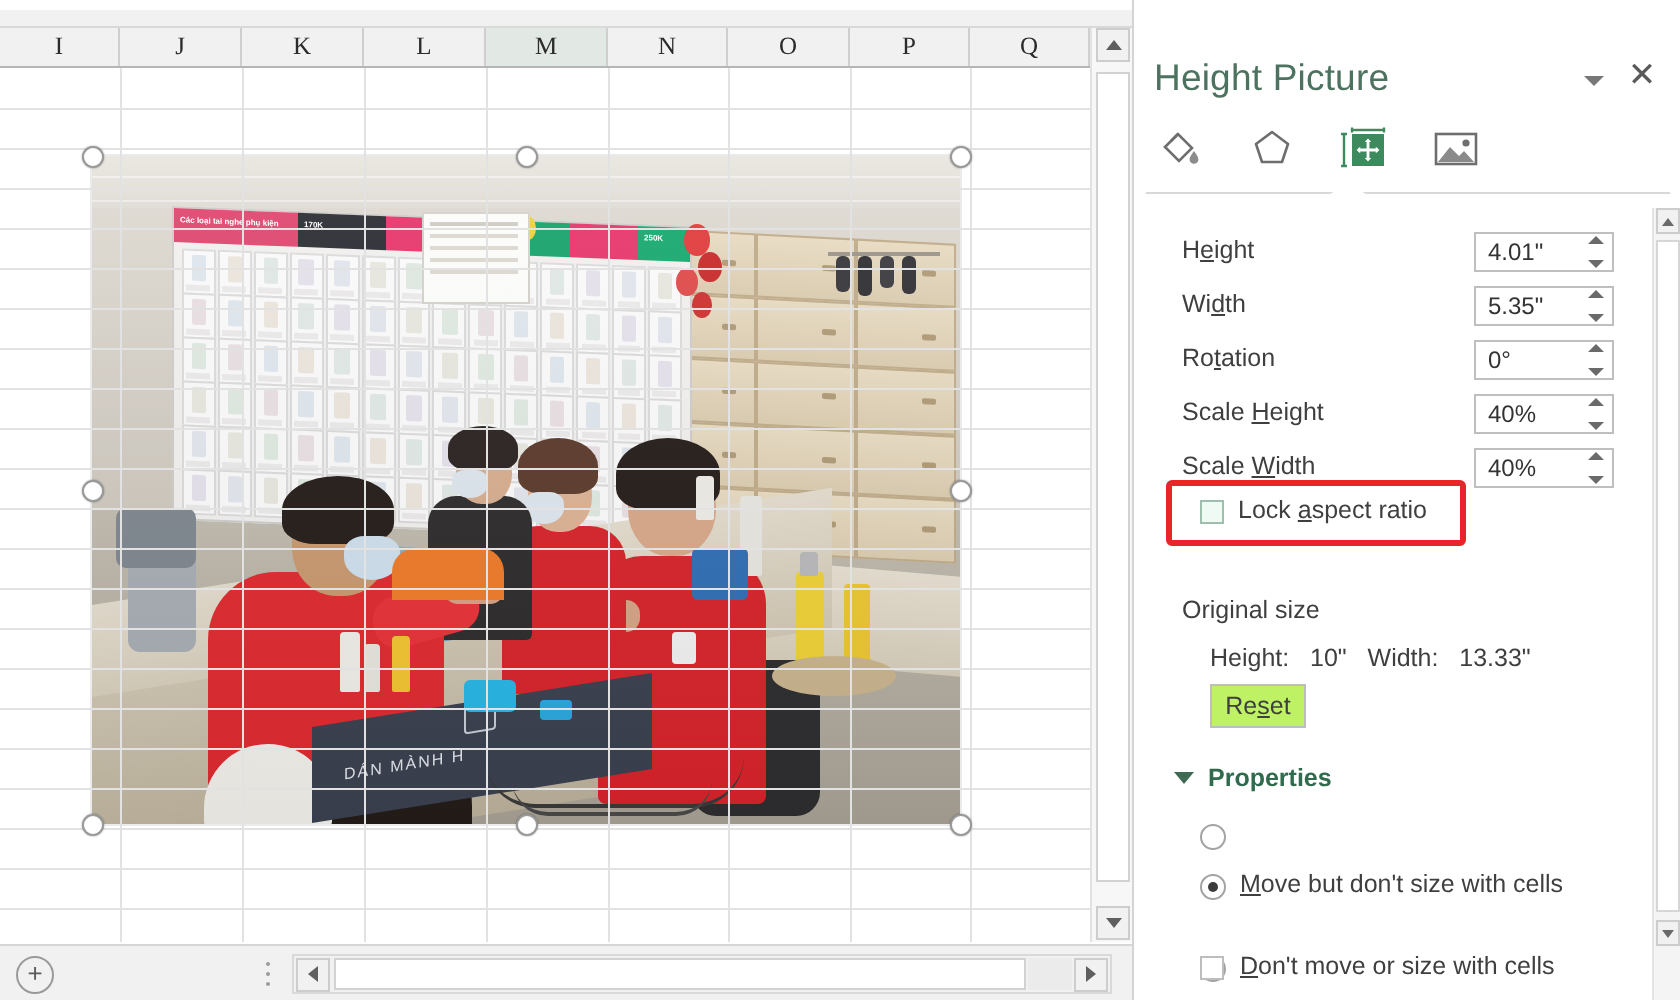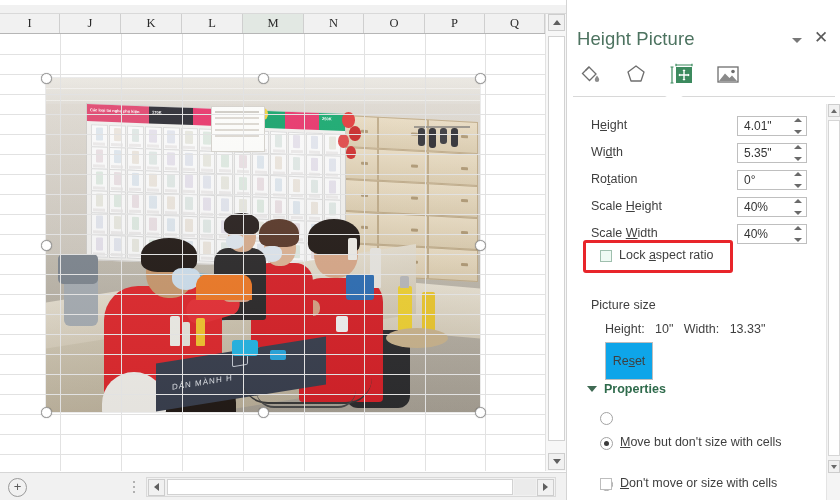--- a/index.html
+++ b/index.html
@@ -403,22 +403,22 @@
     position:absolute; left:24px; top:298px;
     font-size:12.5px; color:#3f3f3f;
   }
   #orig-size-values {
     position:absolute; left:38px; top:322px;
     font-size:12.5px; color:#3f3f3f;
     white-space:pre;
   }
   #reset-btn {
     position:absolute; left:38px; top:342px;
-    width:48px; height:38px;
-    border:1px solid #bdbdbd; background:#0ea5e9;
+    width:48px; height:22px;
+    border:1px solid #bdbdbd; background:#bef264;
     font-size:12.5px; color:#3f3f3f;
     display:flex; align-items:center; justify-content:center;
     box-sizing:border-box;
   }
   #reset-btn u { text-decoration:underline; }
 
   #properties-head {
     position:absolute; left:20px; top:382px;
     display:flex; align-items:center; gap:7px;
   }
@@ -1166,21 +1166,21 @@
       </div>
 
     <div id="red-box"></div>
 
     <div class="cbrow" style="top:248px;">
       <div class="cbox"></div>
       <div class="cblabel" id="lock-label">Lock <u>a</u>spect ratio</div>
     </div>
 
 
-    <div id="orig-size-label">Picture size</div>
+    <div id="orig-size-label">Original size</div>
     <div id="orig-size-values">Height:   10"   Width:   13.33"</div>
     <div id="reset-btn">
         <span>Re<u>s</u>et</span>
       </div>
 
     <div id="properties-head">
       <span class="tri"></span>
       <span class="txt">Properties</span>
     </div>
 

